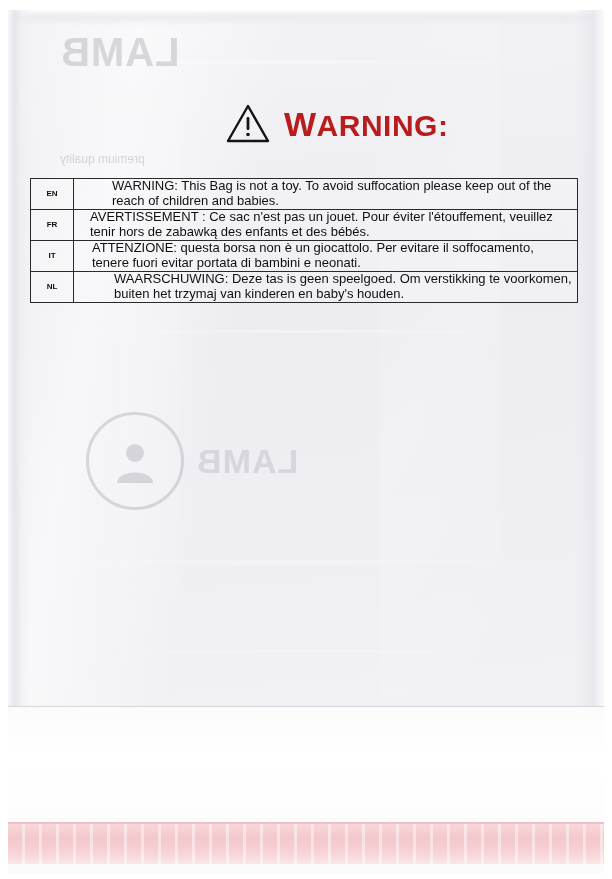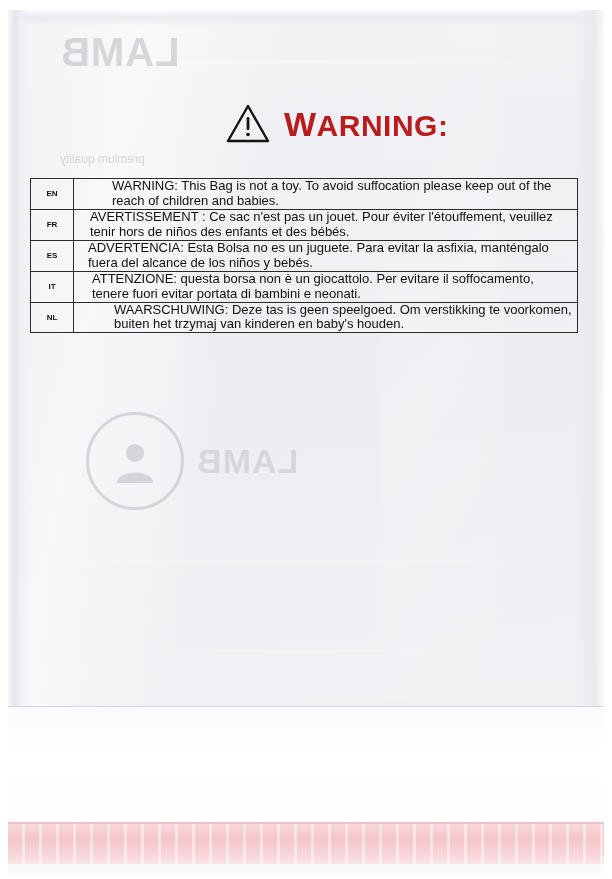--- a/index.html
+++ b/index.html
@@ -270,25 +270,21 @@
   </div>
 
   <table class="warn-table">
     <tbody>
       <tr class="r-en">
         <td class="lang">EN</td>
         <td class="msg">WARNING: This Bag is not a toy. To avoid suffocation please keep out of the reach of children and babies.</td>
       </tr>
       <tr class="r-fr">
         <td class="lang">FR</td>
-        <td class="msg">AVERTISSEMENT : Ce sac n'est pas un jouet. Pour éviter l'étouffement, veuillez tenir hors de niños des enfants et des bébés.</td>
-      </tr>
-      <tr class="r-es">
-        <td class="lang">ES</td>
-        <td class="msg">ADVERTENCIA: Esta Bolsa no es un juguete. Para evitar la asfixia, manténgalo fuera del alcance de los niños y bebés.</td>
+        <td class="msg">AVERTISSEMENT : Ce sac n'est pas un jouet. Pour éviter l'étouffement, veuillez tenir hors de zabawką des enfants et des bébés.</td>
       </tr>
       <tr class="r-it">
         <td class="lang">IT</td>
         <td class="msg">ATTENZIONE: questa borsa non è un giocattolo. Per evitare il soffocamento, tenere fuori evitar portata di bambini e neonati.</td>
       </tr>
       <tr class="r-nl">
         <td class="lang">NL</td>
         <td class="msg">WAARSCHUWING: Deze tas is geen speelgoed. Om verstikking te voorkomen, buiten het trzymaj van kinderen en baby's houden.</td>
       </tr>
     </tbody>

